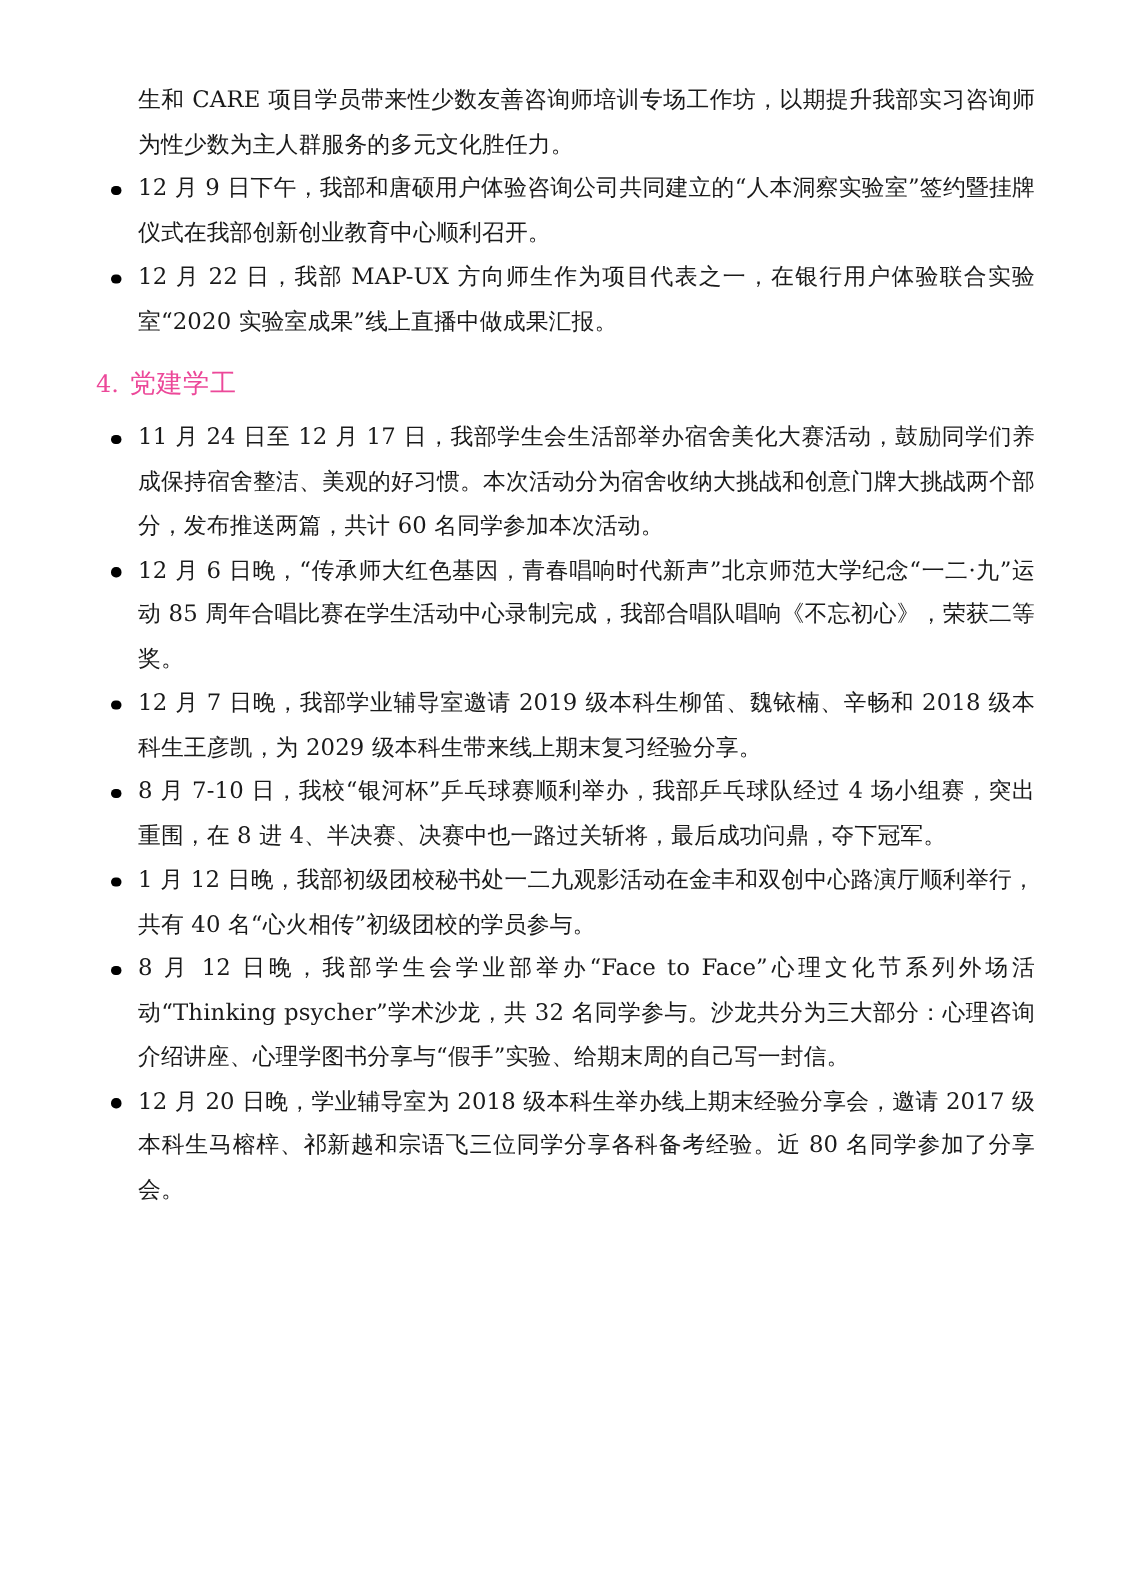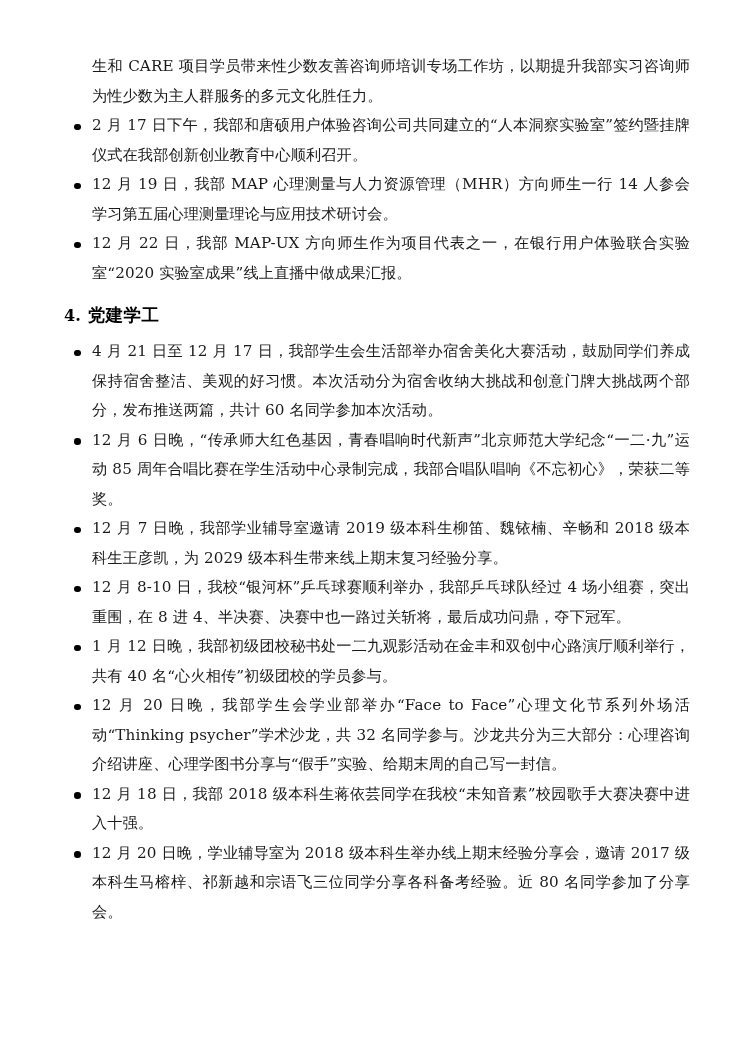--- a/index.html
+++ b/index.html
@@ -87,35 +87,33 @@
 </style>
 </head>
 <body>
 
 <div id="page">
   <div class="doc-body">
 
     <p class="cont-para">生和 CARE 项目学员带来性少数友善咨询师培训专场工作坊，以期提升我部实习咨询师为性少数为主人群服务的多元文化胜任力。</p>
 
     <ul class="bullet-list">
-      <li>2 月 17 日下午，我部和唐硕用户体验咨询公司共同建立的“人本洞察实验室”签约暨挂牌仪式在我部创新创业教育中心顺利召开。</li>
-      <li>12 月 19 日，我部 MAP 心理测量与人力资源管理（MHR）方向师生一行 14 人参会学习第五届心理测量理论与应用技术研讨会。</li>
+      <li>12 月 9 日下午，我部和唐硕用户体验咨询公司共同建立的“人本洞察实验室”签约暨挂牌仪式在我部创新创业教育中心顺利召开。</li>
       <li>12 月 22 日，我部 MAP-UX 方向师生作为项目代表之一，在银行用户体验联合实验室“2020 实验室成果”线上直播中做成果汇报。</li>
     </ul>
 
-    <h2 class="section-heading" style="color: #000000; font-weight: bold;">
+    <h2 class="section-heading" style="color: #ec4899;">
       <span class="sec-num">4.</span><span class="sec-title">党建学工</span>
     </h2>
 
     <ul class="bullet-list">
-      <li>4 月 21 日至 12 月 17 日，我部学生会生活部举办宿舍美化大赛活动，鼓励同学们养成保持宿舍整洁、美观的好习惯。本次活动分为宿舍收纳大挑战和创意门牌大挑战两个部分，发布推送两篇，共计 60 名同学参加本次活动。</li>
+      <li>11 月 24 日至 12 月 17 日，我部学生会生活部举办宿舍美化大赛活动，鼓励同学们养成保持宿舍整洁、美观的好习惯。本次活动分为宿舍收纳大挑战和创意门牌大挑战两个部分，发布推送两篇，共计 60 名同学参加本次活动。</li>
       <li>12 月 6 日晚，“传承师大红色基因，青春唱响时代新声”北京师范大学纪念“一二·九”运动 85 周年合唱比赛在学生活动中心录制完成，我部合唱队唱响《不忘初心》，荣获二等奖。</li>
       <li>12 月 7 日晚，我部学业辅导室邀请 2019 级本科生柳笛、魏铱楠、辛畅和 2018 级本科生王彦凯，为 2029 级本科生带来线上期末复习经验分享。</li>
-      <li>12 月 8-10 日，我校“银河杯”乒乓球赛顺利举办，我部乒乓球队经过 4 场小组赛，突出重围，在 8 进 4、半决赛、决赛中也一路过关斩将，最后成功问鼎，夺下冠军。</li>
+      <li>8 月 7-10 日，我校“银河杯”乒乓球赛顺利举办，我部乒乓球队经过 4 场小组赛，突出重围，在 8 进 4、半决赛、决赛中也一路过关斩将，最后成功问鼎，夺下冠军。</li>
       <li>1 月 12 日晚，我部初级团校秘书处一二九观影活动在金丰和双创中心路演厅顺利举行，共有 40 名“心火相传”初级团校的学员参与。</li>
-      <li>12 月 20 日晚，我部学生会学业部举办“Face to Face”心理文化节系列外场活动“Thinking psycher”学术沙龙，共 32 名同学参与。沙龙共分为三大部分：心理咨询介绍讲座、心理学图书分享与“假手”实验、给期末周的自己写一封信。</li>
-      <li>12 月 18 日，我部 2018 级本科生蒋依芸同学在我校“未知音素”校园歌手大赛决赛中进入十强。</li>
+      <li>8 月 12 日晚，我部学生会学业部举办“Face to Face”心理文化节系列外场活动“Thinking psycher”学术沙龙，共 32 名同学参与。沙龙共分为三大部分：心理咨询介绍讲座、心理学图书分享与“假手”实验、给期末周的自己写一封信。</li>
       <li>12 月 20 日晚，学业辅导室为 2018 级本科生举办线上期末经验分享会，邀请 2017 级本科生马榕梓、祁新越和宗语飞三位同学分享各科备考经验。近 80 名同学参加了分享会。</li>
 
     </ul>
 
   </div>
 </div>
 
 </body></html>

